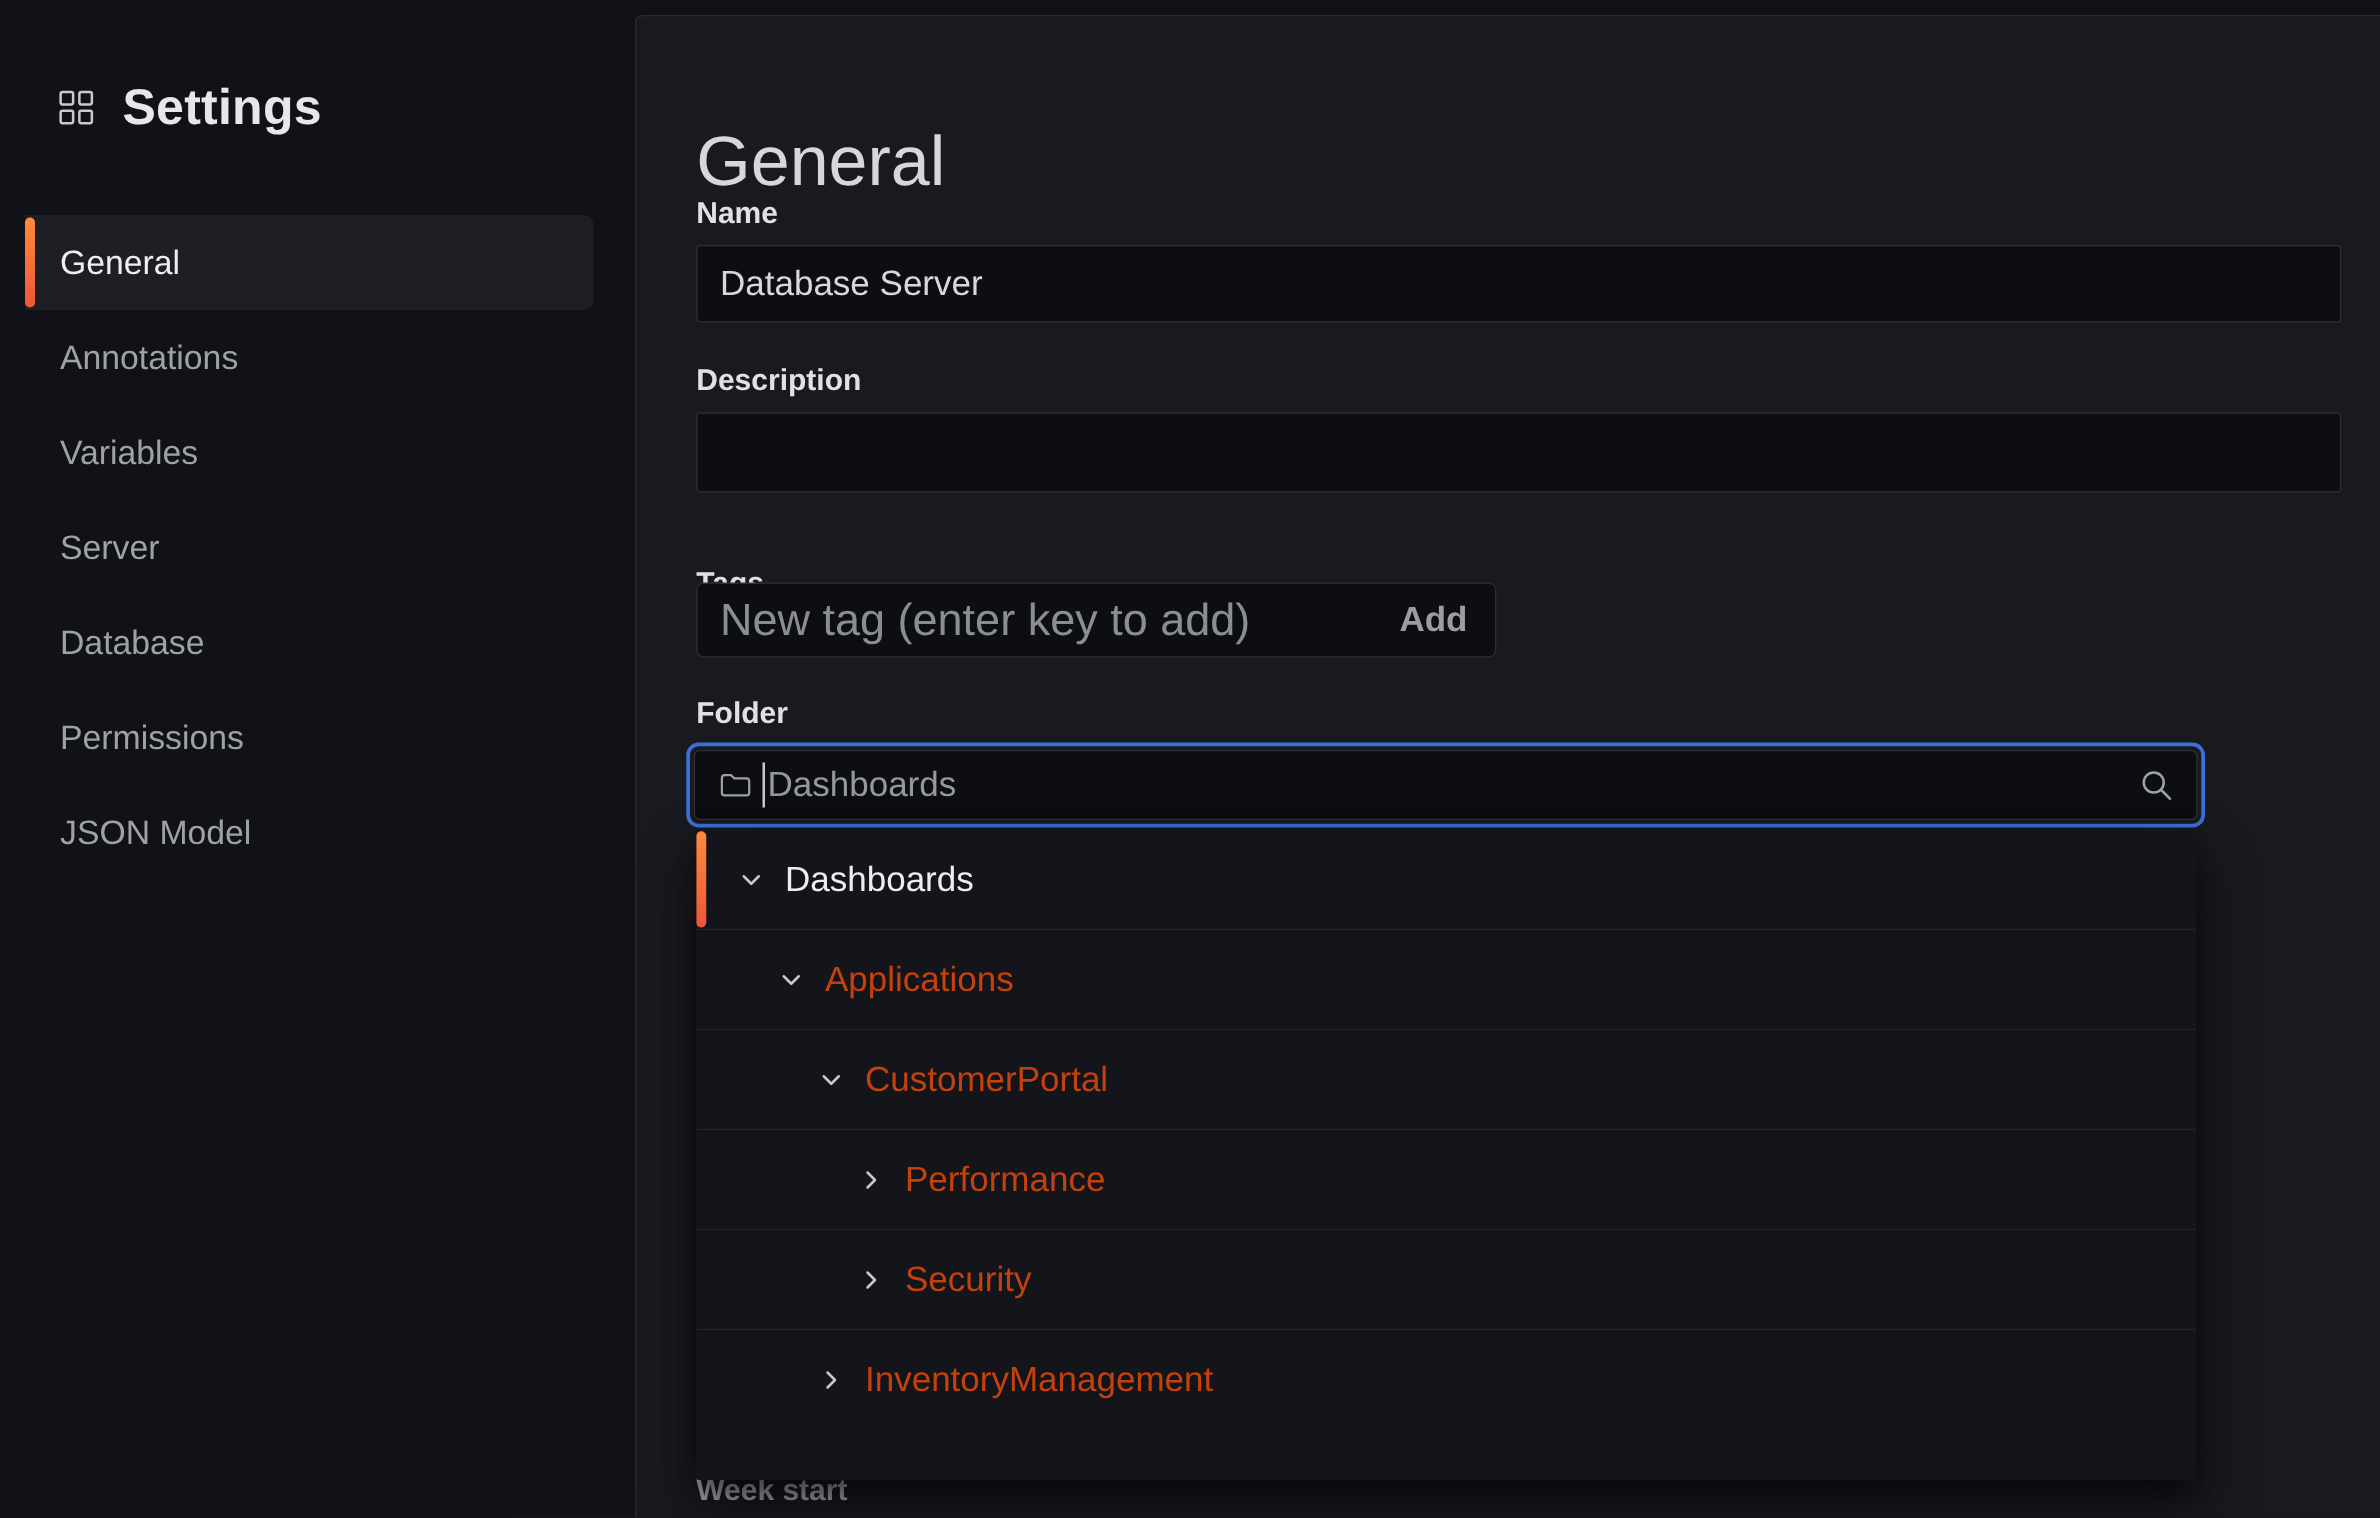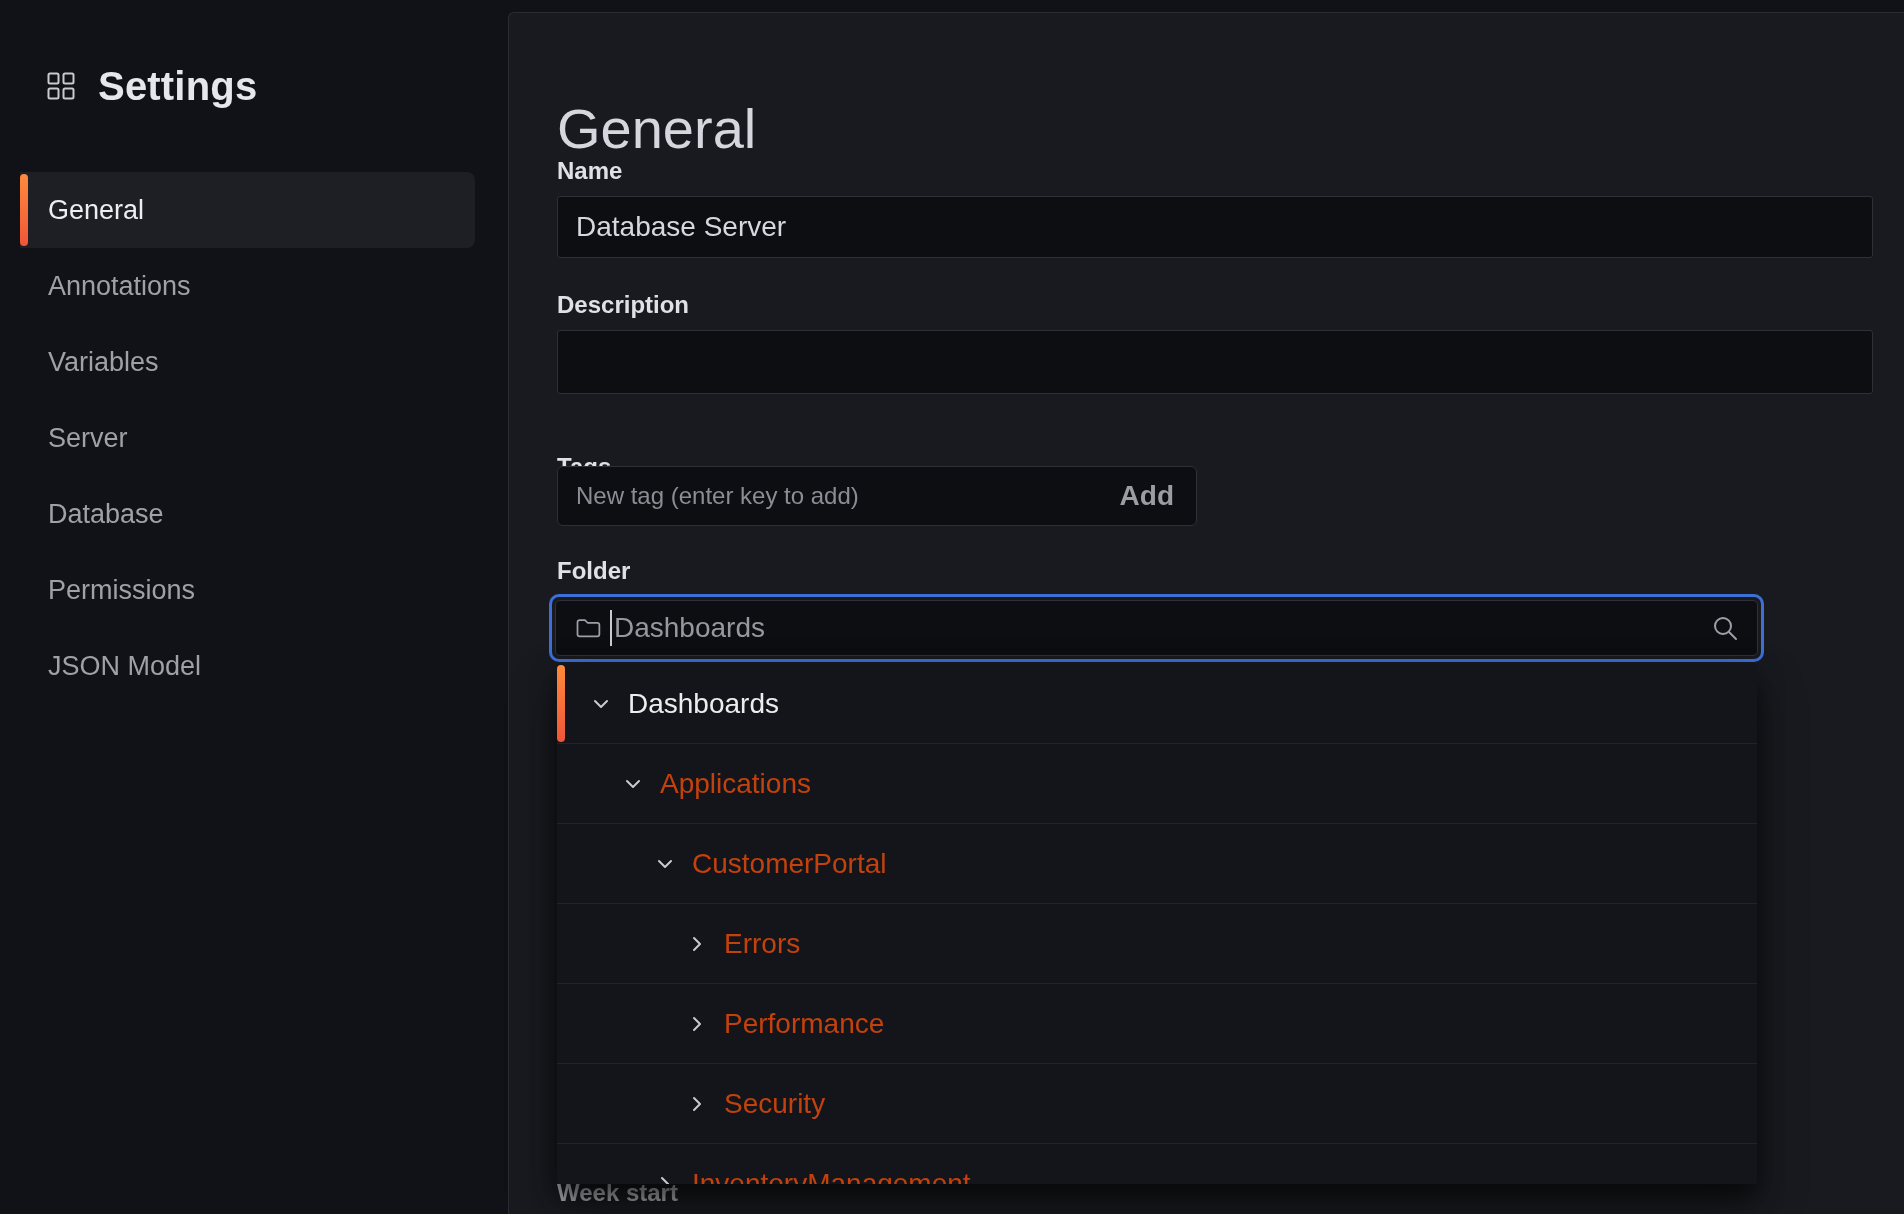--- a/index.html
+++ b/index.html
@@ -49,21 +49,21 @@
   }
   .inp-name{top:196px;height:62px;}
   .inp-desc{top:330px;height:64px;resize:none;padding-top:14px;}
   .tagbox{
     position:absolute;left:557px;top:466px;width:640px;height:60px;box-sizing:border-box;
     background:#0d0e12;border:1px solid #2f3036;border-radius:6px;
     display:flex;align-items:center;
   }
   .tagbox input{
     flex:1;background:transparent;border:none;outline:none;
-    font-size:24px;color:#f9a8d4;font-family:inherit;padding:0 0 0 18px;
+    font-size:36px;color:#f9a8d4;font-family:inherit;padding:0 0 0 18px;
   }
   .tagbox input::placeholder{color:#8b8d94;opacity:1;}
   .add-btn{
     flex:0 0 auto;padding:0 22px 0 10px;font-size:28px;font-weight:700;color:#9b9da3;
     background:none;border:none;cursor:pointer;font-family:inherit;
   }
   
   .folder-ring{
     position:absolute;left:549px;top:594px;width:1215px;height:68px;box-sizing:border-box;
     border:3px solid #3d6fd9;border-radius:10px;padding:3px;
@@ -187,33 +187,27 @@
     <div class="drow" style="padding-left: 97px;">
       <svg viewBox="0 0 22 22" class="chev stroke">
         <polyline points="5,8 11,14 17,8"></polyline>
       </svg>
       <span class="dlabel">CustomerPortal</span>
     </div>
     <div class="drow" style="padding-left: 129px;">
       <svg viewBox="0 0 22 22" class="chev stroke">
         <polyline points="8,5 14,11 8,17"></polyline>
       </svg>
-      <span class="dlabel">Errors</span>
+      <span class="dlabel">Performance</span>
     </div>
     <div class="drow" style="padding-left: 129px;">
       <svg viewBox="0 0 22 22" class="chev stroke">
         <polyline points="8,5 14,11 8,17"></polyline>
       </svg>
-      <span class="dlabel">Performance</span>
-    </div>
-    <div class="drow" style="padding-left: 129px;">
+      <span class="dlabel">Security</span>
+    </div>
+    <div class="drow" style="padding-left: 97px;">
       <svg viewBox="0 0 22 22" class="chev stroke">
         <polyline points="8,5 14,11 8,17"></polyline>
       </svg>
-      <span class="dlabel">Security</span>
-    </div>
-    <div class="drow" style="padding-left: 97px;">
-      <svg viewBox="0 0 22 22" class="chev stroke">
-        <polyline points="8,5 14,11 8,17"></polyline>
-      </svg>
       <span class="dlabel">InventoryManagement</span>
     </div>
   </div>
 
 </body></html>

